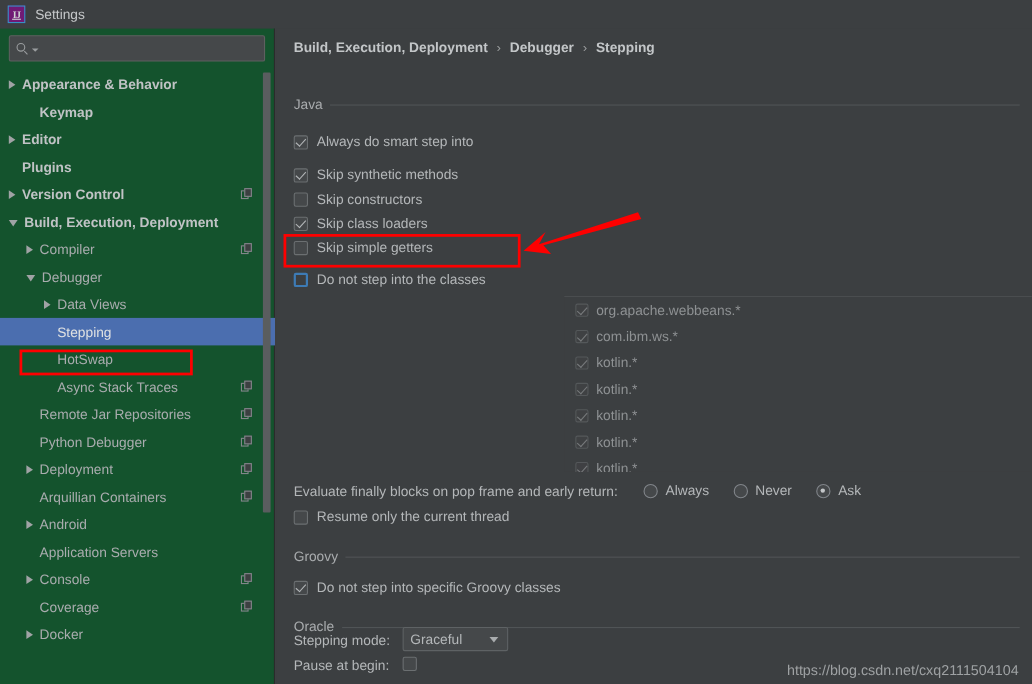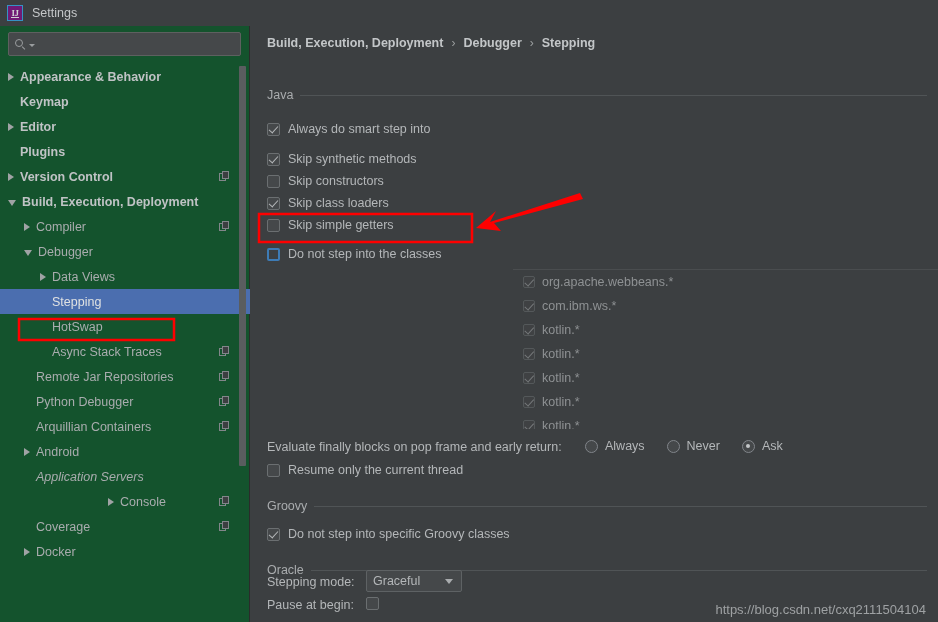--- a/index.html
+++ b/index.html
@@ -214,21 +214,21 @@
         <span class="search-caret"></span>
         <input class="search-input" type="text" placeholder="" style="">
       </div>
     </div>
 
     <div class="tree" id="tree">
         <div class="tree-row bold" style="padding-left: 8px;">
           <span class="arrow "></span>
           <span class="tree-label">Appearance &amp; Behavior</span>
         </div>
-        <div class="tree-row bold" style="padding-left: 8px;">
+        <div class="tree-row bold" style="padding-left: 24px;">
           <span class="arrow none"></span>
           <span class="tree-label">Keymap</span>
         </div>
         <div class="tree-row bold" style="padding-left: 8px;">
           <span class="arrow "></span>
           <span class="tree-label">Editor</span>
         </div>
         <div class="tree-row bold" style="padding-left: 8px;">
           <span class="arrow none"></span>
           <span class="tree-label">Plugins</span>
@@ -287,36 +287,44 @@
         </div>
         <div class="tree-row" style="padding-left: 24px;">
           <span class="arrow none"></span>
           <span class="tree-label">Python Debugger</span>
           <span class="copy-icon">
             <span class="b1"></span>
             <span class="b2"></span>
           </span>
         </div>
         <div class="tree-row" style="padding-left: 24px;">
+          <span class="arrow "></span>
+          <span class="tree-label">Deployment</span>
+          <span class="copy-icon">
+            <span class="b1"></span>
+            <span class="b2"></span>
+          </span>
+        </div>
+        <div class="tree-row" style="padding-left: 24px;">
           <span class="arrow none"></span>
           <span class="tree-label">Arquillian Containers</span>
           <span class="copy-icon">
             <span class="b1"></span>
             <span class="b2"></span>
           </span>
         </div>
         <div class="tree-row" style="padding-left: 24px;">
           <span class="arrow "></span>
           <span class="tree-label">Android</span>
         </div>
-        <div class="tree-row" style="padding-left: 24px; font-style: italic;">
+        <div class="tree-row" style="padding-left: 24px;">
           <span class="arrow none"></span>
           <span class="tree-label">Application Servers</span>
         </div>
-        <div class="tree-row" style="padding-left: 24px; justify-content: center;">
+        <div class="tree-row" style="padding-left: 24px;">
           <span class="arrow "></span>
           <span class="tree-label">Console</span>
           <span class="copy-icon">
             <span class="b1"></span>
             <span class="b2"></span>
           </span>
         </div>
         <div class="tree-row" style="padding-left: 24px;">
           <span class="arrow none"></span>
           <span class="tree-label">Coverage</span>

